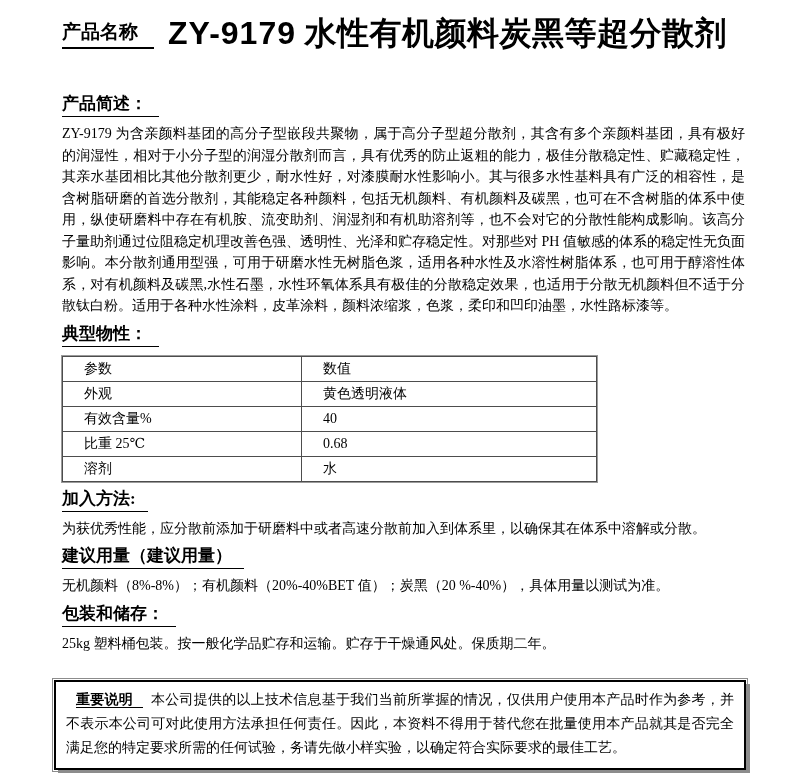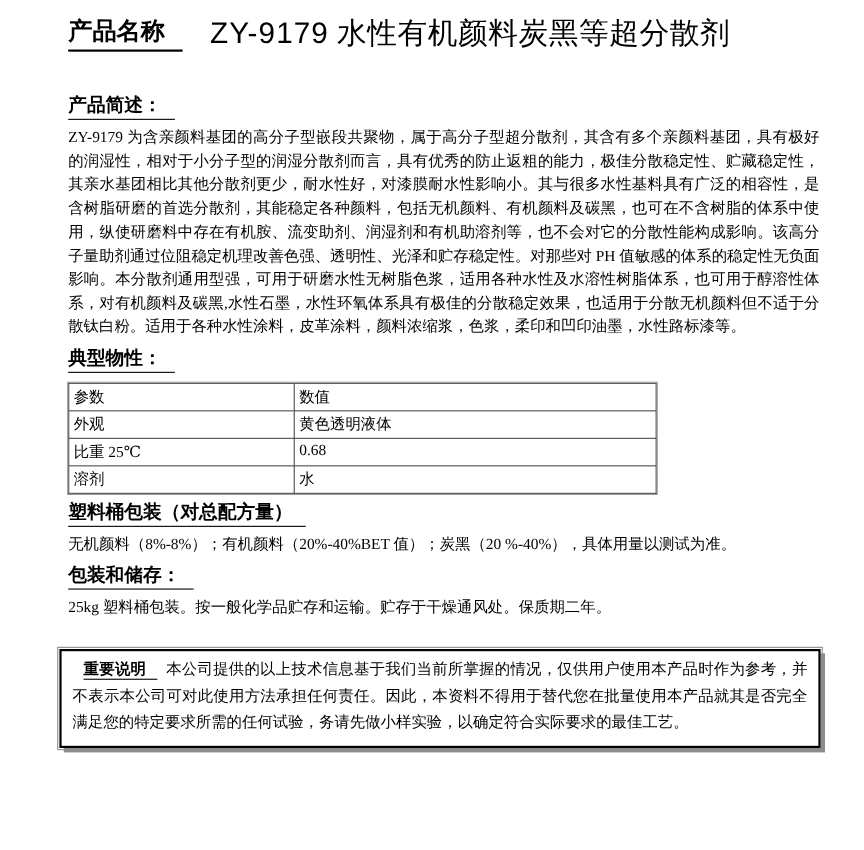--- a/index.html
+++ b/index.html
@@ -8,28 +8,28 @@
     font-family:"Liberation Serif","DejaVu Serif",serif;
     color:#000;
     -webkit-font-smoothing:none;
   }
   .page{padding:12px 40px 0 62px;}
 
   
   .title-row{white-space:nowrap;margin-bottom:36px;}
   .label-pn{
     display:inline-block;
-    font-size:22px;font-weight:bold;
+    font-size:19px;font-weight:bold;
     border-bottom:2px solid #000;
     padding-right:16px;padding-bottom:2px;
     vertical-align:middle;
   }
   .doc-title{
-    display:inline-block;margin-left:21px;
-    font-size:27px;font-weight:normal;
+    display:inline-block;margin-left:10px;
+    font-size:32px;font-weight:bold;
     vertical-align:middle;letter-spacing:0.5px;
   }
   .doc-title .model{font-family:"Liberation Sans","DejaVu Sans",sans-serif;letter-spacing:1px;}
 
   
   .sec-heading{
     display:inline-block;
     font-size:17px;font-weight:bold;
     border-bottom:1px solid #000;
     padding-right:12px;padding-bottom:1px;
@@ -50,21 +50,21 @@
   table.props{
     border-collapse:collapse;
     width:535px;
     margin-top:9px;
     table-layout:fixed;
   }
   table.props td{
     border:1px solid #4d4d4d;
     font-size:14px;
     height:22px;
-    padding:1px 4px;
+    padding:1px 21px;
     vertical-align:middle;
   }
   table.props{border:1px solid #4d4d4d;outline:1px solid #9a9a9a;}
   td.c1{width:196px;}
 
   
   .notice-box{
     margin-top:26px;
     margin-left:-8px;
     width:668px;
@@ -109,34 +109,42 @@
       <tbody>
         <tr>
           <td class="c1">参数</td>
           <td>数值</td>
         </tr>
         <tr>
           <td class="c1">外观</td>
           <td>黄色透明液体</td>
         </tr>
         <tr>
+          <td class="c1">有效含量%</td>
+          <td>40</td>
+        </tr>
+        <tr>
           <td class="c1">比重 25℃</td>
           <td>0.68</td>
         </tr>
         <tr>
           <td class="c1">溶剂</td>
           <td>水</td>
         </tr>
       </tbody>
     </table>
   </div>
 
+  <div class="sec">
+    <h2 class="sec-heading">加入方法:</h2>
+    <p class="body-text">为获优秀性能，应分散前添加于研磨料中或者高速分散前加入到体系里，以确保其在体系中溶解或分散。</p>
+  </div>
 
   <div class="sec">
-    <h2 class="sec-heading">塑料桶包装（对总配方量）</h2>
+    <h2 class="sec-heading">建议用量（建议用量）</h2>
     <p class="body-text">无机颜料（8%-8%）；有机颜料（20%-40%BET 值）；炭黑（20 %-40%），具体用量以测试为准。</p>
   </div>
 
   <div class="sec">
     <h2 class="sec-heading">包装和储存：</h2>
     <p class="body-text">25kg 塑料桶包装。按一般化学品贮存和运输。贮存于干燥通风处。保质期二年。</p>
   </div>
 
   <div class="notice-box">
     <p class="notice-text"><span class="notice-label">重要说明</span><span class="notice-gap"></span><span>本公司提供的以上技术信息基于我们当前所掌握的情况，仅供用户使用本产品时作为参考，并不表示本公司可对此使用方法承担任何责任。因此，本资料不得用于替代您在批量使用本产品就其是否完全满足您的特定要求所需的任何试验，务请先做小样实验，以确定符合实际要求的最佳工艺。</span></p>

